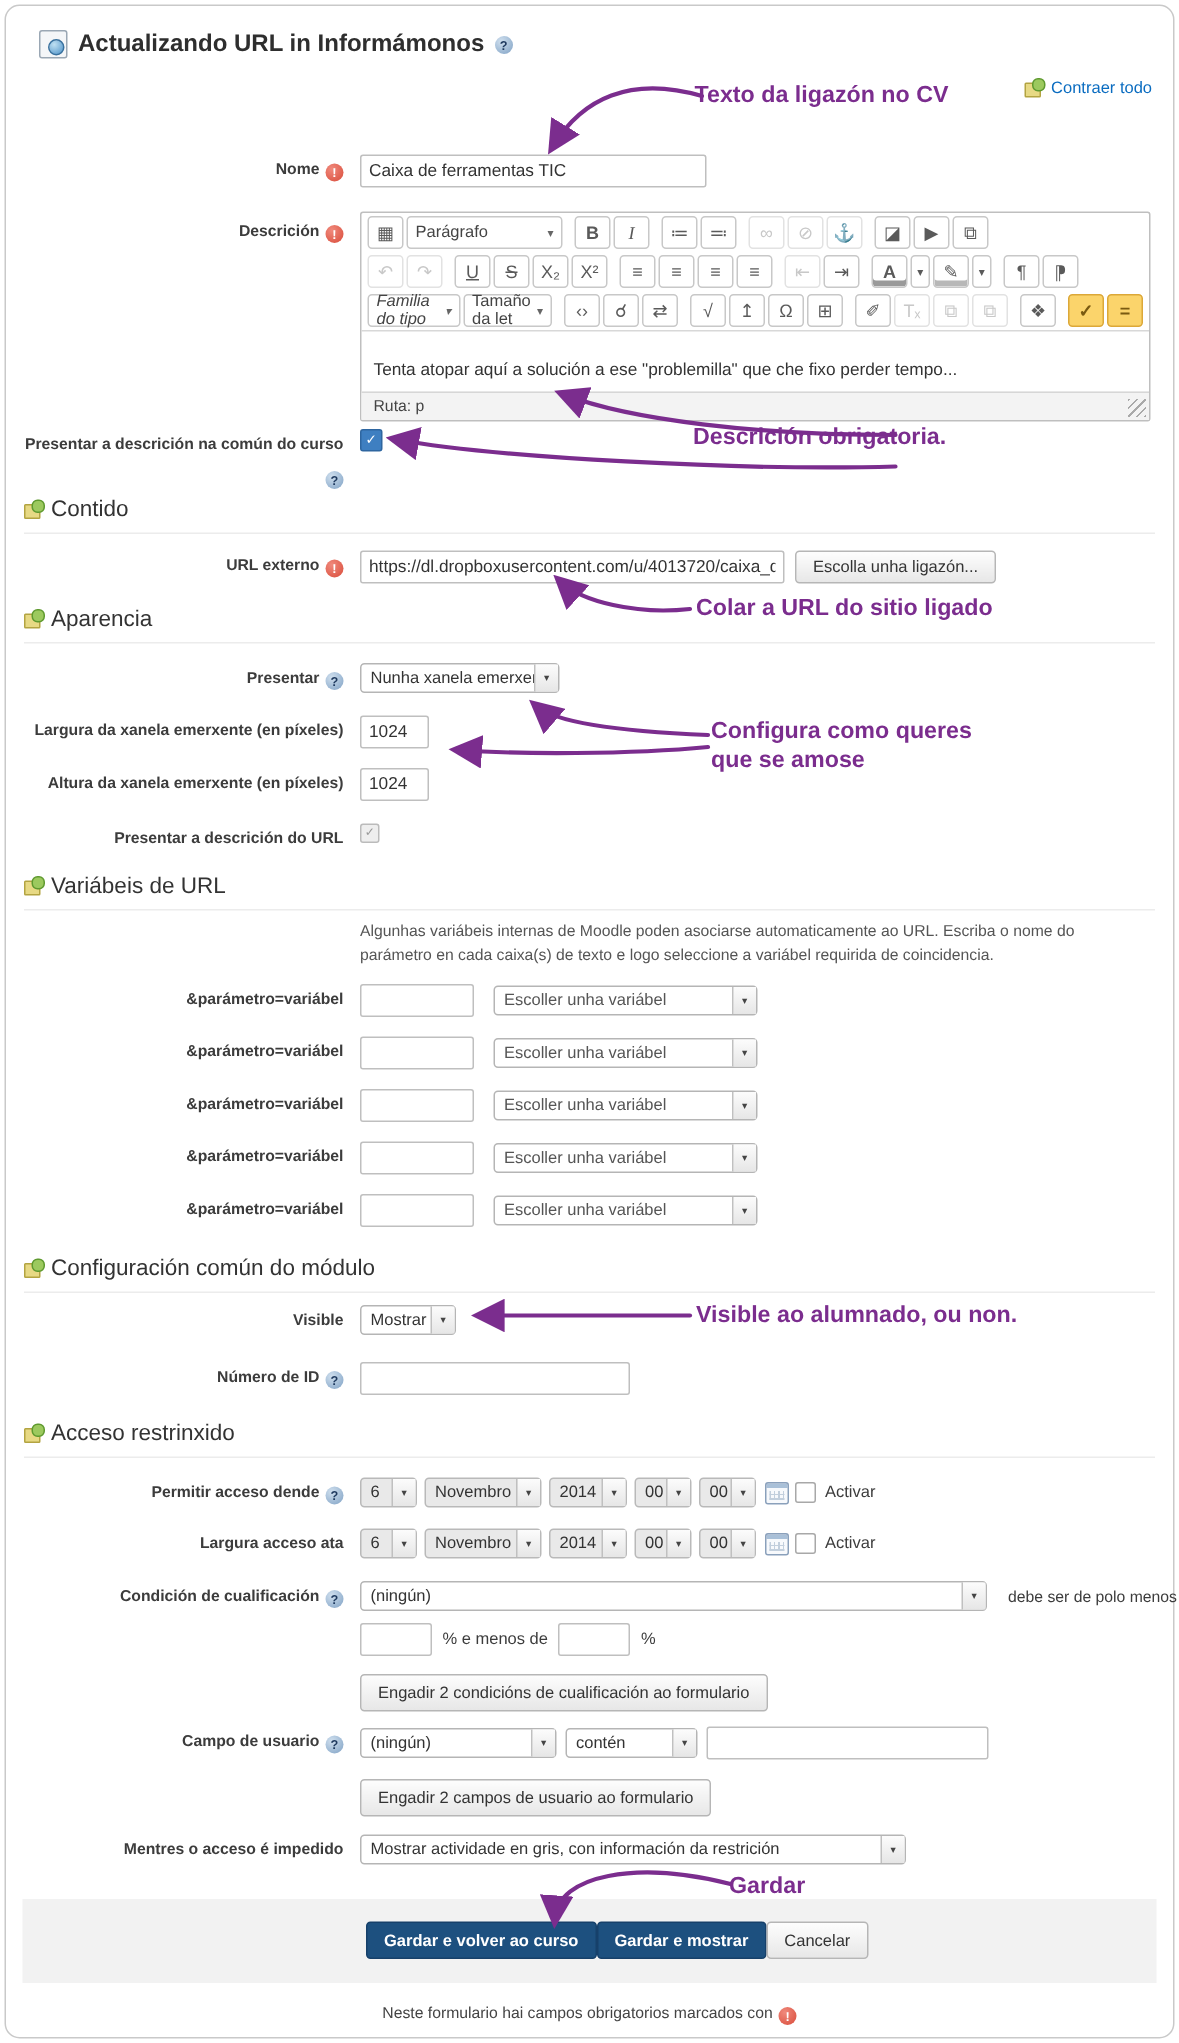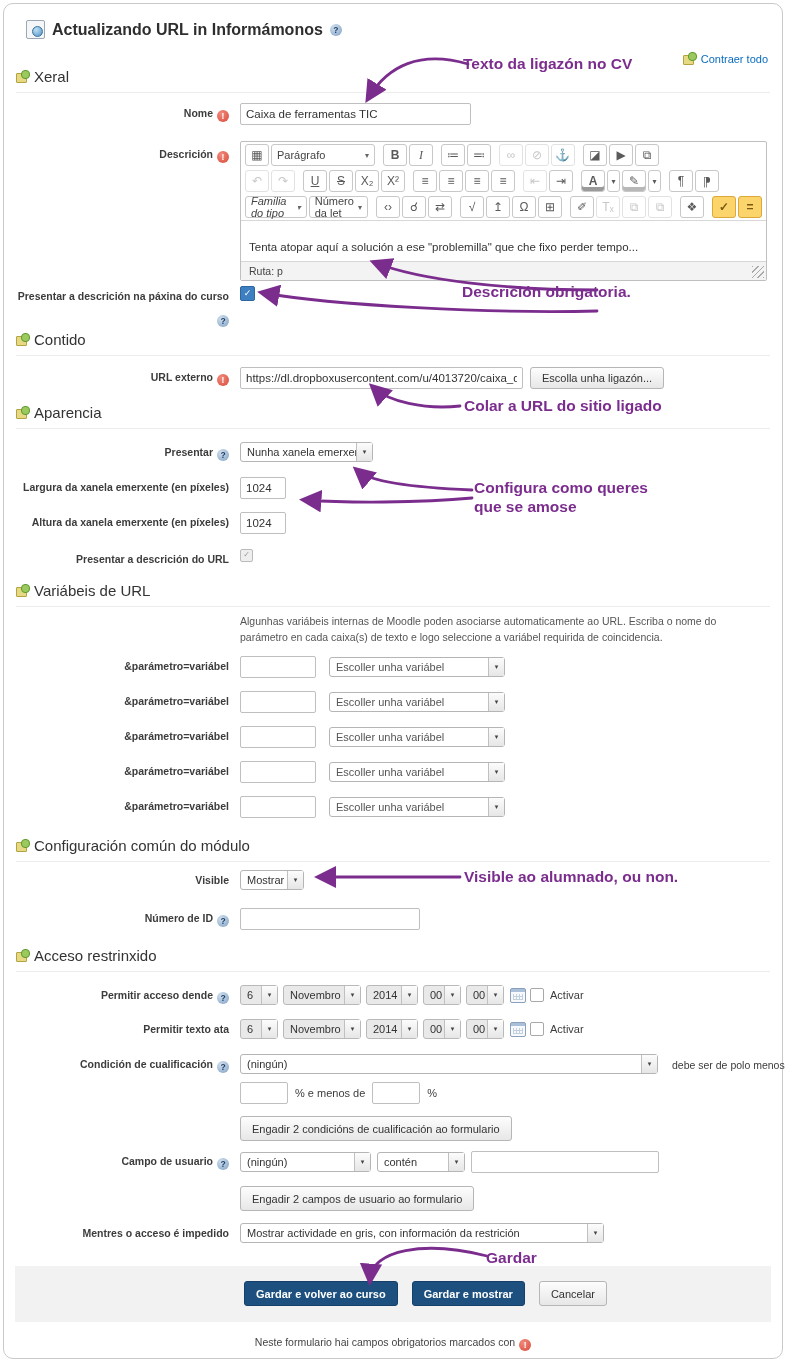--- a/index.html
+++ b/index.html
@@ -51,21 +51,21 @@
   .grp{margin-left:7px;}
   .tsel{display:inline-flex;align-items:center;justify-content:space-between;height:22px;border:1px solid #c8c8c8;border-radius:3px;background:#fff;margin:1px;padding:0 5px;font-size:11px;color:#444;box-sizing:border-box;}
   .tsa{font-size:8px;color:#666;margin-left:4px;}
   .econtent{height:32px;padding:20px 8px;font-size:11.5px;color:#333;box-sizing:border-box;border-top:1px solid #d8d8d8;}
   .estatus{position:relative;background:#f3f3f3;border-top:1px solid #d6d6d6;font-size:10.5px;color:#444;padding:3px 8px;height:19px;box-sizing:border-box;}
   .rsz{position:absolute;right:2px;bottom:2px;width:12px;height:12px;background:repeating-linear-gradient(315deg,#a9a9a9 0 1px,transparent 1px 4px);}
   
   .btn{height:25px;border:1px solid #b6b6b6;border-radius:3px;background:linear-gradient(#fdfdfd,#e7e7e7);font-size:11px;color:#333;padding:0 11px;display:inline-flex;align-items:center;font-family:inherit;white-space:nowrap;}
   .btn-primary{background:#1d507f;border-color:#16406a;color:#fff;font-weight:bold;}
   .band{position:absolute;left:11px;right:11px;top:1262px;height:56px;background:#f2f2f2;}
-  .band-btns{position:absolute;left:229px;top:15px;display:flex;gap:14px;}
+  .band-btns{position:absolute;left:229px;top:15px;display:flex;gap:0;}
   .note{position:absolute;left:0;right:0;top:1332px;text-align:center;font-size:10.5px;color:#444;}
   
   .ann{position:absolute;color:#7b2d8e;font-weight:bold;font-size:15.5px;white-space:nowrap;line-height:19px;z-index:5;}
   .overlay{position:absolute;left:0;top:0;pointer-events:none;z-index:4;}
   .helptext{position:absolute;left:236px;top:609px;width:522px;font-size:10.5px;color:#555;line-height:16px;}
   .suffix{position:absolute;left:656px;top:5px;font-size:10.5px;color:#3c3c3c;white-space:nowrap;}
 </style>
 </head>
 <body>
 
@@ -76,24 +76,20 @@
     <span class="doc-icon"></span>
     <span class="hdr-title">Actualizando URL in Informámonos</span>
     <span class="help">?</span>
   </div>
 
   <div class="collapse">
     <span class="sec-icon"></span>
     <span>Contraer todo</span>
   </div>
 
-  <div class="sect" style="top:64px">
-    <span class="sec-icon"></span>
-    <span>Xeral</span>
-  </div>
 
   <div class="row" style="top:99px">
     <div class="lbl"><span>Nome</span><span class="req">!</span></div>
     <div class="ctl">
           <input class="inp" style="width: 219px;" value="Caixa de ferramentas TIC">
         </div>
   </div>
 
   <div class="row" style="top:140px">
     <div class="lbl"><span>Descrición</span><span class="req">!</span></div>
@@ -136,21 +132,21 @@
           <div class="tbtn tiny">▾</div>
           <div class="tbtn grp">¶</div>
           <div class="tbtn">⁋</div>
         </div>
     <div class="tbar" id="tb3">
           <div class="tsel" style="width: 96px; font-style: italic;">
             <span>Familia do tipo</span>
             <span class="tsa">▾</span>
           </div>
           <div class="tsel" style="width: 92px;">
-            <span>Número da let</span>
+            <span>Tamaño da let</span>
             <span class="tsa">▾</span>
           </div>
           <div class="tbtn grp">‹›</div>
           <div class="tbtn">☌</div>
           <div class="tbtn">⇄</div>
           <div class="tbtn grp">√</div>
           <div class="tbtn">↥</div>
           <div class="tbtn">Ω</div>
           <div class="tbtn">⊞</div>
           <div class="tbtn grp">✐</div>
@@ -163,21 +159,21 @@
         </div>
     <div class="econtent">Tenta atopar aquí a solución a ese "problemilla" que che fixo perder tempo...</div>
     <div class="estatus">
       <span>Ruta: p</span>
       <span class="rsz"></span>
     </div>
   </div>
 
   <div class="row" style="top:282px;height:44px">
     <div class="lbl">
-      <span>Presentar a descrición na páxina do curso</span>
+      <span>Presentar a descrición na común do curso</span>
       <div style="margin-top:9px"><span class="help">?</span></div>
     </div>
     <div class="ctl">
           <span class="cbc">✓</span>
         </div>
   </div>
 
   <div class="sect" style="top:327px">
     <span class="sec-icon"></span>
     <span>Contido</span>
@@ -335,21 +331,21 @@
             <span class="st">00</span>
             <span class="sa">▾</span>
           </div>
       <span class="cal"></span>
       <span class="cb"></span>
       <span class="small-txt" style="margin-left:6px">Activar</span>
     </div>
   </div>
 
   <div class="row" style="top:1015px">
-    <div class="lbl">Permitir texto ata</div>
+    <div class="lbl">Largura acceso ata</div>
     <div class="ctl">
       <div class="sel gray" style="width:38px">
             <span class="st">6</span>
             <span class="sa">▾</span>
           </div>
       <div class="sel gray" style="width:78px;margin-left:5px">
             <span class="st">Novembro</span>
             <span class="sa">▾</span>
           </div>
       <div class="sel gray" style="width:52px;margin-left:5px">

